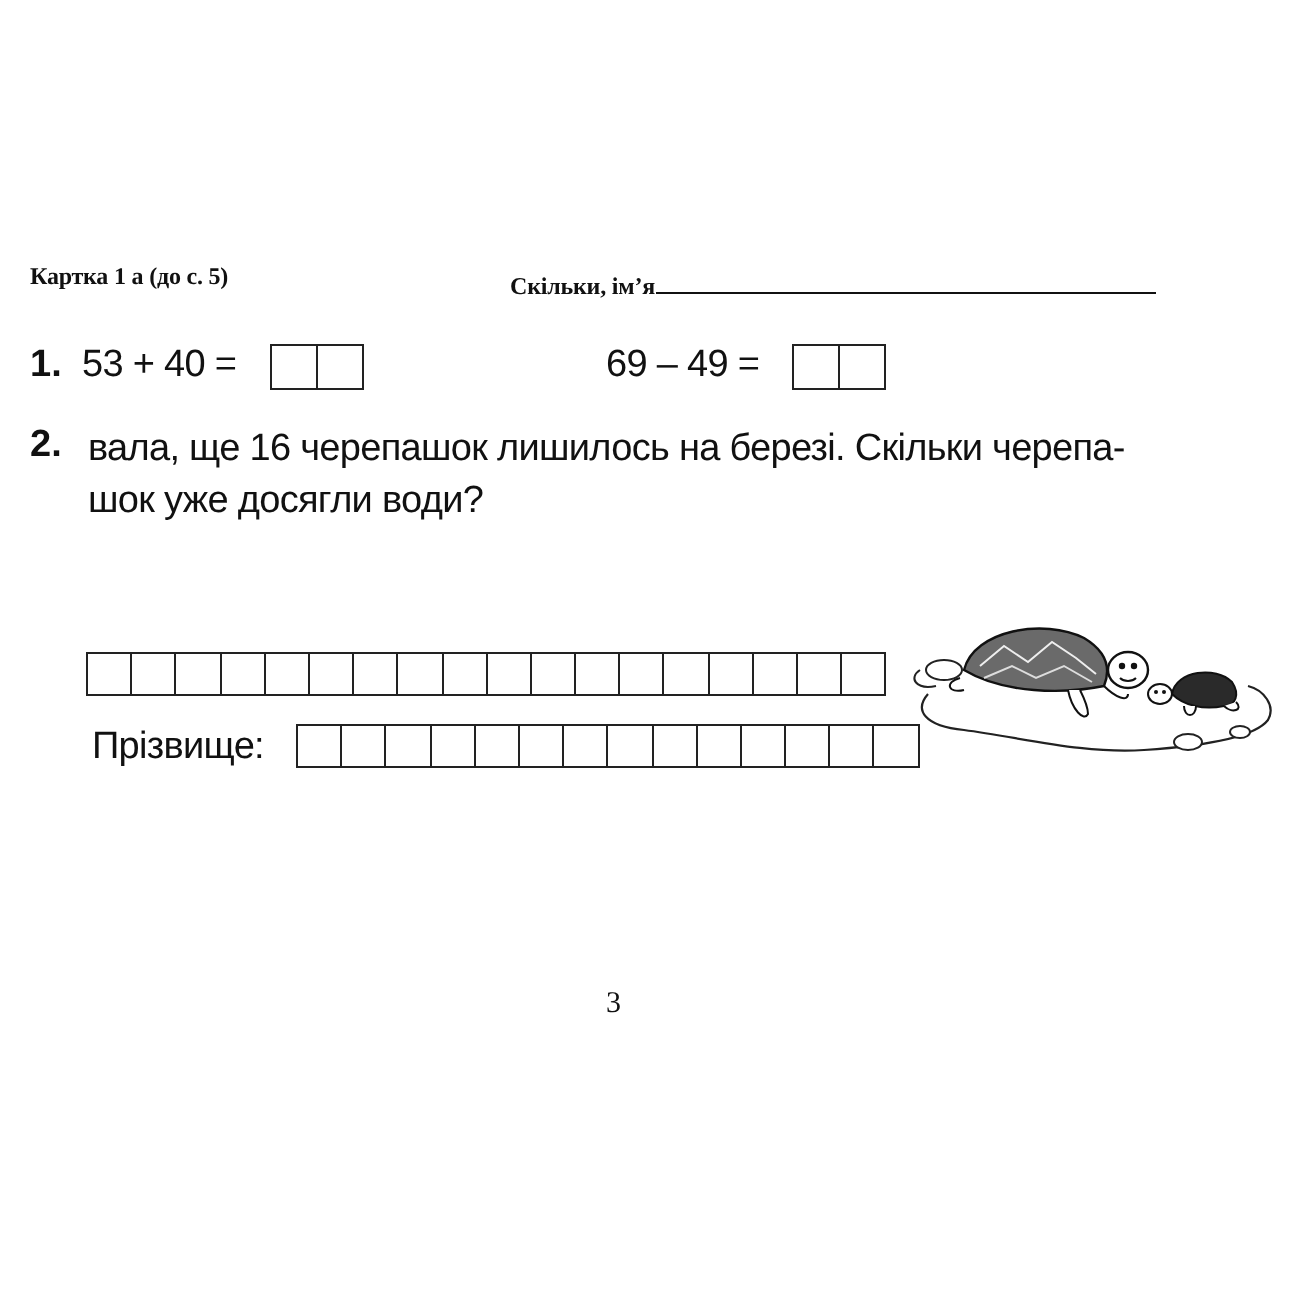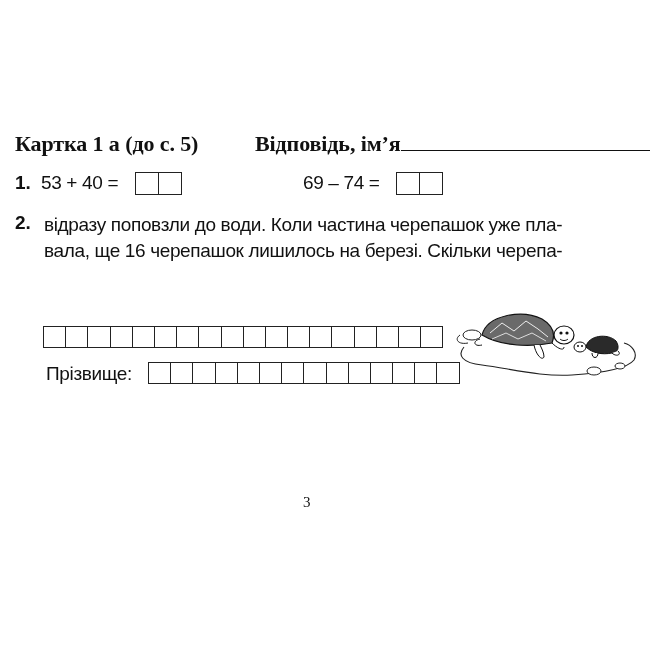--- a/index.html
+++ b/index.html
@@ -11,21 +11,21 @@
       width: 650px;
       height: 650px;
       position: relative;
       overflow: hidden;
       color: #111111;
     }
     .abs { position: absolute; }
     .serif-bold {
       font-family: "Liberation Serif", "DejaVu Serif", serif;
       font-weight: bold;
-      font-size: 22px;
+      font-size: 12px;
       letter-spacing: -0.1px;
     }
     .sans {
       font-family: "Liberation Sans", "DejaVu Sans", sans-serif;
       font-size: 19px;
       letter-spacing: -0.35px;
     }
     .qnum {
       font-family: "Liberation Sans", "DejaVu Sans", sans-serif;
       font-weight: bold;
@@ -58,50 +58,50 @@
     }
   </style>
 </head>
 <body>
 
 <div class="abs serif-bold" style="left:15px; top:131px;">
   <span>Картка 1 а (до с. 5)</span>
 </div>
 
 <div class="abs serif-bold" style="left:255px; top:131px; white-space:nowrap;">
-  <span>Відповідь, ім’я</span><span class="name-line" style="width:250px;"></span>
+  <span>Скільки, ім’я</span><span class="name-line" style="width:250px;"></span>
 </div>
 
 <div class="abs qnum" style="left:15px; top:172px;">
   <span>1.</span>
 </div>
 
 <div class="abs sans" style="left:41px; top:172px;">
   <span>53 + 40 =</span>
 </div>
 <div class="abs boxes" style="left:135px; top:172px;">
   <div class="box" style="width:23px;height:23px;"></div>
   <div class="box" style="width:23px;height:23px;"></div>
 </div>
 
 <div class="abs sans" style="left:303px; top:172px;">
-  <span>69 – 74 =</span>
+  <span>69 – 49 =</span>
 </div>
 <div class="abs boxes" style="left:396px; top:172px;">
   <div class="box" style="width:23px;height:23px;"></div>
   <div class="box" style="width:23px;height:23px;"></div>
 </div>
 
 <div class="abs qnum" style="left:15px; top:212px;">
   <span>2.</span>
 </div>
 
 <div class="abs sans" style="left:44px; top:212px;">
-  <div class="line-text">відразу поповзли до води. Коли частина черепашок уже пла-</div>
   <div class="line-text">вала, ще 16 черепашок лишилось на березі. Скільки черепа-</div>
+  <div class="line-text">шок уже досягли води?</div>
 </div>
 
 <div class="abs boxes" id="solution-boxes" style="left:43px; top:326px;">
     <div class="box" style="width: 22.2px; height: 22.2px;"></div>
     <div class="box" style="width: 22.2px; height: 22.2px;"></div>
     <div class="box" style="width: 22.2px; height: 22.2px;"></div>
     <div class="box" style="width: 22.2px; height: 22.2px;"></div>
     <div class="box" style="width: 22.2px; height: 22.2px;"></div>
     <div class="box" style="width: 22.2px; height: 22.2px;"></div>
     <div class="box" style="width: 22.2px; height: 22.2px;"></div>

